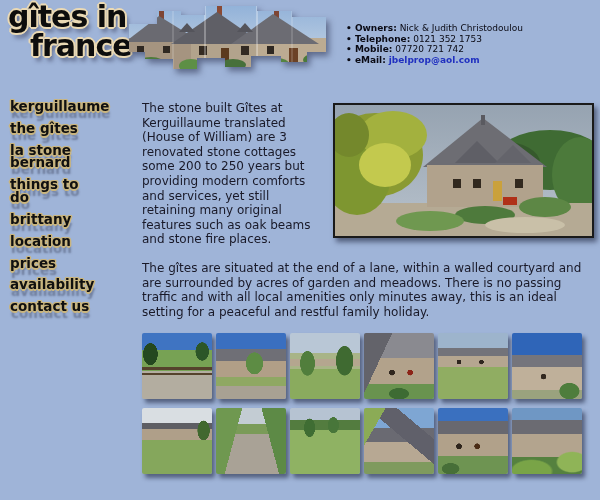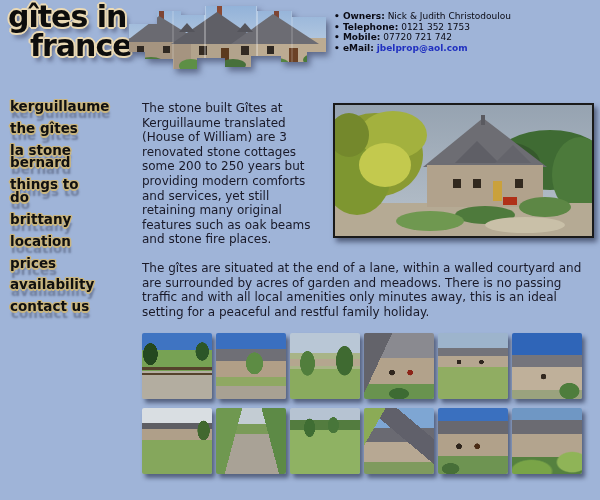--- a/index.html
+++ b/index.html
@@ -17,21 +17,21 @@
     text-shadow:
       -2px 0 0 #ead9b4, 2px 0 0 #ead9b4, 0 -2px 0 #ead9b4, 0 2px 0 #ead9b4,
       -1px -1px 0 #ead9b4, 1px -1px 0 #ead9b4, -1px 1px 0 #ead9b4, 1px 1px 0 #ead9b4,
       3px 5px 4px rgba(45,50,80,0.55);
   }
   .logo .l2{padding-left:22px;display:block;}
   
   .banner{position:absolute;left:129px;top:2px;}
   .banner svg{filter:drop-shadow(3px 4px 3px rgba(25,30,60,0.5));display:block;}
   
-  .contact{position:absolute;left:330px;top:7px;margin:4px;padding:0;list-style:none;
+  .contact{position:absolute;left:330px;top:7px;margin:16px;padding:0;list-style:none;
     font-size:9px;line-height:10.5px;color:#0a0a14;}
   .contact li::before{content:"• ";font-weight:bold;}
   .contact b{font-weight:bold;}
   .contact .link-blue{color:#2030c0;font-weight:bold;cursor:pointer;}
   
   .nav{position:absolute;left:10px;top:100px;width:104px;}
   .nav a{
     display:block;width:80px;margin:0 0 9px 0;
     font-weight:bold;font-size:13.5px;line-height:0.95;
     color:#101010;text-decoration:none;cursor:pointer;

